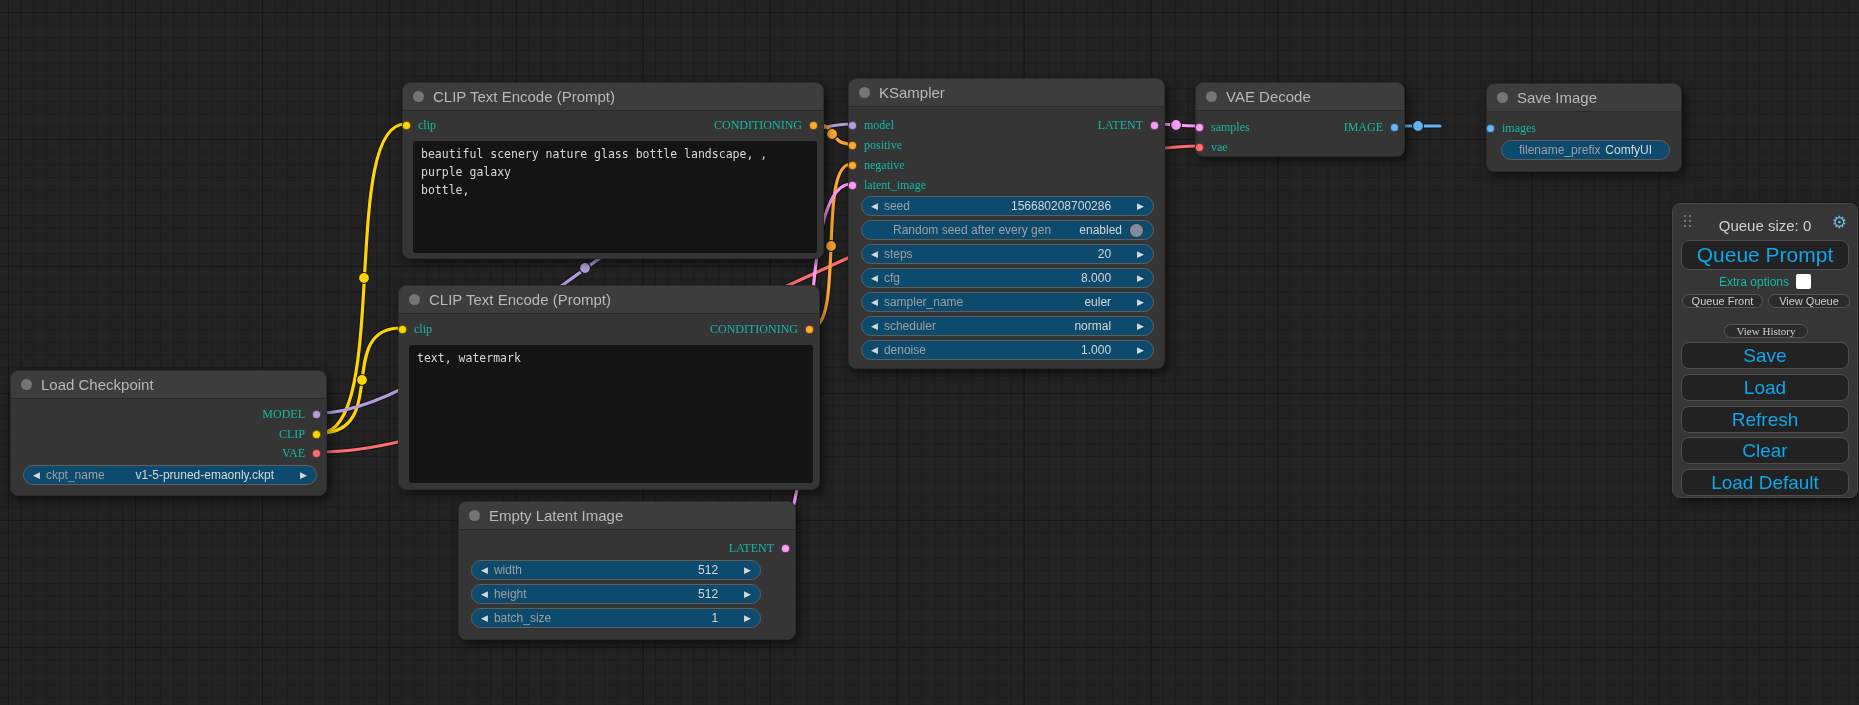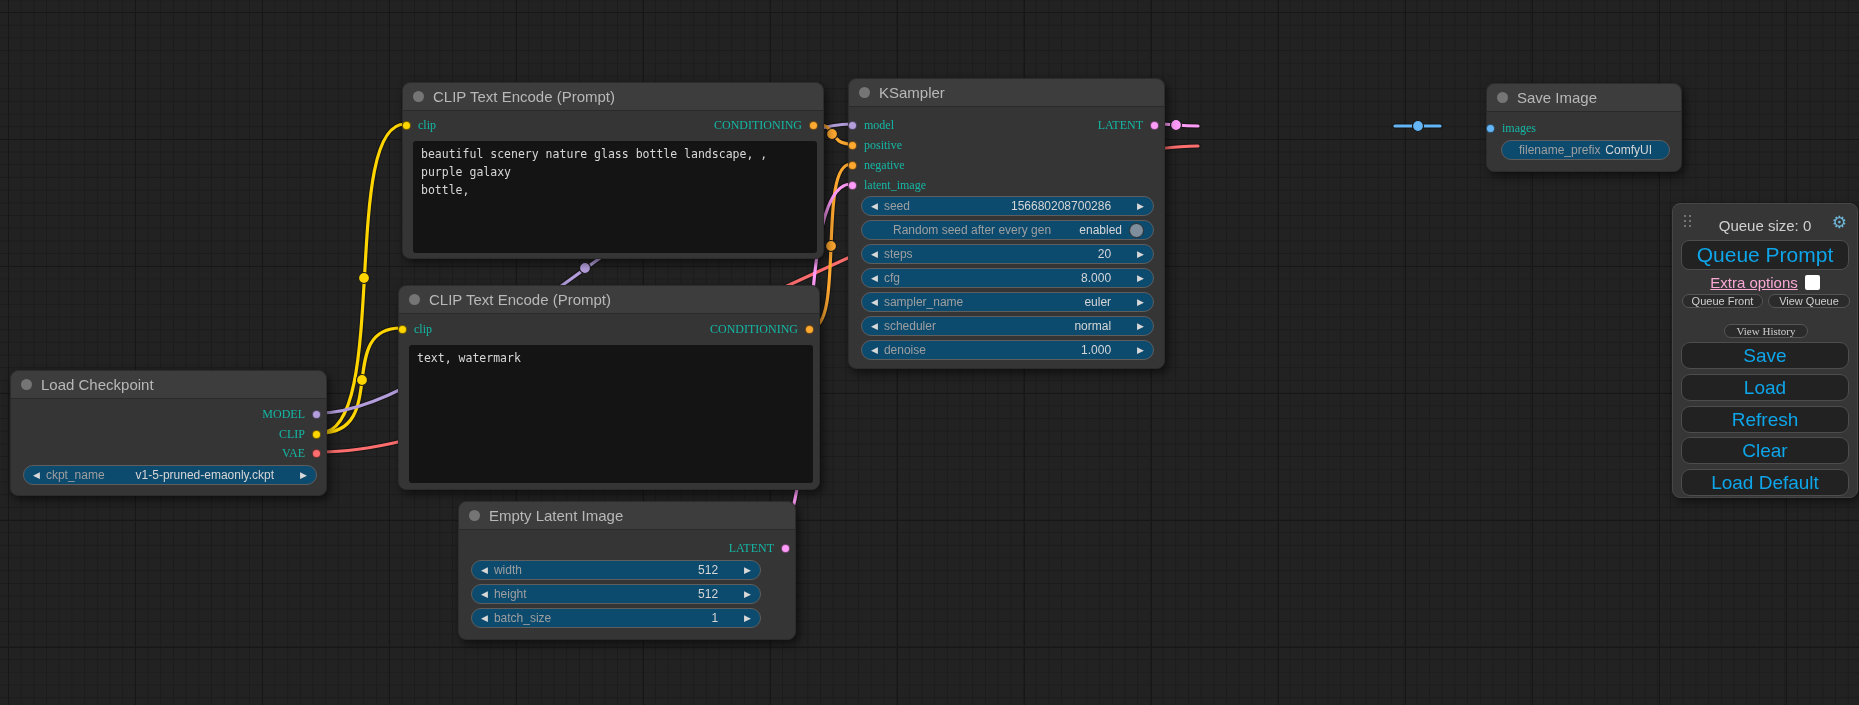--- a/index.html
+++ b/index.html
@@ -61,22 +61,22 @@
     grid-template-columns:2px 2px; gap:3px; }
   .drag-dots i { width:2px; height:2px; background:#8a8a8a; border-radius:50%; }
   .qsize { position:absolute; top:13px; left:0; right:0; text-align:center; font-size:15px; color:#d0d0d0; }
   .gear { position:absolute; right:10px; top:8px; font-size:17px; color:#6fb7d9; cursor:pointer; }
   .btn {
     position:absolute; left:8px; width:168px; background:#222222;
     border:1px solid #4d4d4d; border-radius:8px; color:#0ea5e9;
     display:flex; align-items:center; justify-content:center; cursor:pointer;
   }
   .btn.big { height:30px; font-size:21px; }
-  .btn.std { height:27px; font-size:19px;border-radius:9px; }
-  .extra { position:absolute; top:272px; left:0; right:0; display:flex; align-items:center; justify-content:center; gap:7px; font-size:15px; color:#f9a8d4;text-decoration:underline; }
+  .btn.std { height:27px; font-size:19px; }
+  .extra { position:absolute; top:272px; left:0; right:0; display:flex; align-items:center; justify-content:center; gap:7px; font-size:12px; color:#14b8a6; }
   .checkbox { width:15px; height:15px; background:#ffffff; border-radius:2px; cursor:pointer; }
   .minibtn {
     position:absolute; height:14px; background:#2b2b2b; border:1px solid #555;
     border-radius:8px; color:#cfcfcf; font-size:11px;
     display:flex; align-items:center; justify-content:center; cursor:pointer;
   }
 </style>
 </head>
 <body>
 
@@ -241,20 +241,38 @@
       <span class="arrowR">▶</span>
     </div>
     <div class="pill" style="left:12px; top:261px; width:293px;">
       <span class="arrowL">◀</span>
       <span class="wlabel">denoise</span>
       <span class="wvalue pad34">1.000</span>
       <span class="arrowR">▶</span>
     </div>
   </div>
 
+  <div class="node" style="left:1195px; top:82px; width:210px; height:75px;">
+    <div class="node-title">
+      <span class="tdot"></span>
+      <span>VAE Decode</span>
+    </div>
+    <div class="prow in" style="left:0px; top:36px;">
+      <span class="pdot" style="margin-left: -1px; background: rgb(255, 156, 249);"></span>
+      <span class="plabel">samples</span>
+    </div>
+    <div class="prow in" style="left:0px; top:56px;">
+      <span class="pdot" style="margin-left: -1px; background: rgb(255, 110, 110);"></span>
+      <span class="plabel">vae</span>
+    </div>
+    <div class="prow out" style="top:36px;">
+      <span class="plabel">IMAGE</span>
+      <span class="pdot" style="background: rgb(100, 181, 246);"></span>
+    </div>
+  </div>
 
   <div class="node" style="left:1486px; top:83px; width:196px; height:89px;">
     <div class="node-title">
       <span class="tdot"></span>
       <span>Save Image</span>
     </div>
     <div class="prow in" style="left:0px; top:36px;">
       <span class="pdot" style="margin-left: -1px; background: rgb(100, 181, 246);"></span>
       <span class="plabel">images</span>
     </div>

